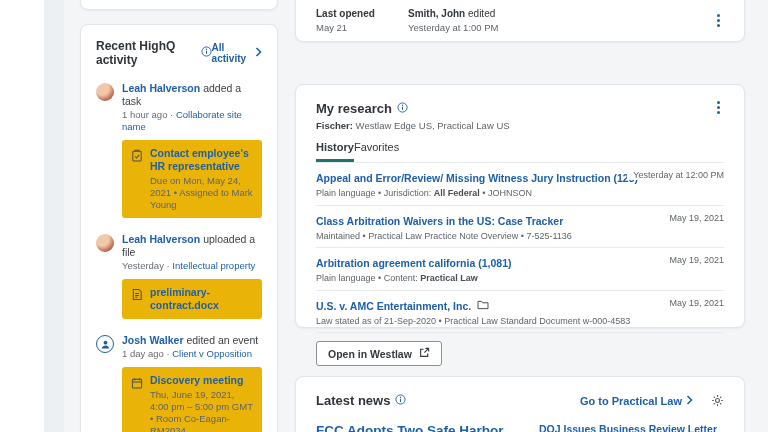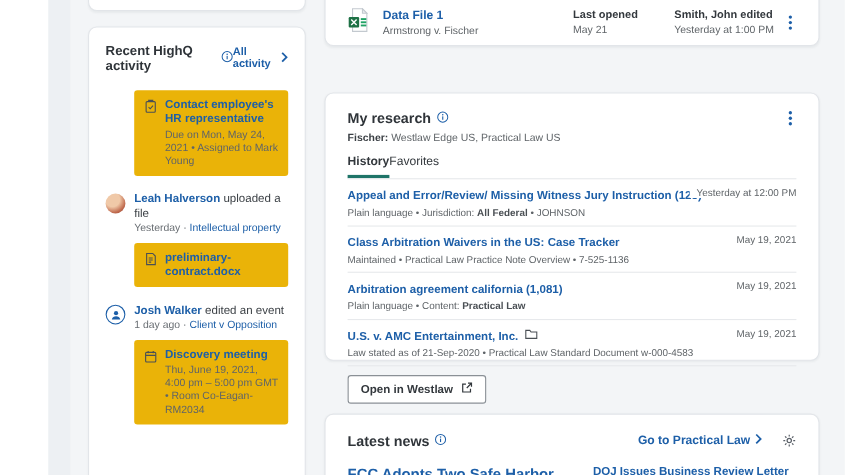--- a/index.html
+++ b/index.html
@@ -41,21 +41,21 @@
 
   
   .file-row{position:absolute;left:0;right:0;bottom:0;height:41px;border-top:1px solid #e7e9ec;
             display:flex;align-items:center;padding:0 20px;}
   .fb-name{display:flex;gap:12px;align-items:center;width:205px;}
   .f-title{font-size:11px;font-weight:bold;color:#1d5fa8;line-height:13px;cursor:pointer;}
   .f-sub{font-size:9.5px;color:#5f6468;line-height:11px;margin-top:2px;}
   .fb-open{width:92px;}
   .fb-edit{flex:1;}
   .f-lab{font-size:10px;font-weight:bold;color:#33383d;line-height:12px;}
-  .f-lab .reg{font-weight:bold;}
+  .f-lab .reg{font-weight:normal;}
   .f-val{font-size:9.5px;color:#5f6468;line-height:11px;margin-top:2px;}
 
   
   .res-source{font-size:9.5px;color:#5f6468;margin-top:3px;line-height:11px;}
   .res-source b{color:#3a3f44;}
   .tabs{display:flex;margin-top:10px;}
   .tab{font-size:11px;color:#33383d;padding-bottom:5px;line-height:13px;cursor:pointer;border-bottom:3px solid transparent;}
   .tab.active{font-weight:bold;border-bottom-color:#1e7468;}
   .r-row{position:relative;border-top:1px solid #e7e9ec;padding:5px 0 6px;}
   .r-title{font-size:10.5px;font-weight:bold;color:#1d5fa8;line-height:13px;white-space:nowrap;
@@ -96,20 +96,27 @@
       </span>
       <span class="lnk">
         <span>All activity</span>
         <span class="icon-slot"><svg width="7" height="10" viewBox="0 0 7 10" fill="none" stroke="#1d5fa8" stroke-width="1.6">
               <path d="M1.5 1l4 4-4 4"></path>
             </svg></span>
       </span>
     </div>
     <div id="activity-list">
     <div class="act-item">
+      <div class="act-head">
+        <span class="avatar av-leah"></span>
+        <div>
+          <div class="a-l1"><span class="a-name">Leah Halverson</span> <span class="a-action">added a task</span></div>
+          <div class="a-l2"><span class="a-time">1 hour ago</span> <span class="a-dot">·</span> <span class="a-context">Collaborate site name</span></div>
+        </div>
+      </div>
       <div class="act-card">
         <span class="c-icon"><svg width="12" height="13" viewBox="0 0 13 14" fill="none" stroke="#4a4f54" stroke-width="1.1">
                 <rect x="2" y="2.5" width="9" height="10.5" rx="1"></rect>
                 <path d="M4.5 2.5V1.3h4v1.2"></path>
                 <path d="M4.4 8l1.6 1.6 2.8-3.2"></path>
               </svg></span>
         <div>
           <div class="c-title">Contact employee's HR representative</div>
           <div class="c-meta">Due on Mon, May 24, 2021 • Assigned to Mark Young</div>
         </div>
@@ -159,35 +166,20 @@
           <div class="c-meta">Thu, June 19, 2021, 4:00 pm – 5:00 pm GMT • Room Co-Eagan-RM2034</div>
         </div>
       </div>
     </div>
 
   </div>
   </section>
 
   <section class="card file-card">
     <div class="file-row">
-      <div class="fb-name">
-        <span class="icon-slot"><svg width="20" height="23" viewBox="0 0 20 23">
-              <path d="M4.5 1h9l4 4v16.5h-13z" fill="#fff" stroke="#c3c9cf"></path>
-              <path d="M13.5 1l4 4h-4z" fill="#e8ebee" stroke="#c3c9cf"></path>
-              <rect x="1" y="8.5" width="9.5" height="9.5" rx="1" fill="#1e7145"></rect>
-              <path d="M3.3 10.8l4.9 4.9M8.2 10.8l-4.9 4.9" stroke="#fff" stroke-width="1.3"></path>
-              <rect x="12" y="9.5" width="5" height="1.7" fill="#21a366"></rect>
-              <rect x="12" y="12.4" width="5" height="1.7" fill="#21a366"></rect>
-              <rect x="12" y="15.3" width="5" height="1.7" fill="#21a366"></rect>
-            </svg></span>
-        <div>
-          <div class="f-title">Data File 1</div>
-          <div class="f-sub">Armstrong v. Fischer</div>
-        </div>
-      </div>
       <div class="fb-open">
         <div class="f-lab">Last opened</div>
         <div class="f-val">May 21</div>
       </div>
       <div class="fb-edit">
         <div class="f-lab"><span>Smith, John</span><span class="reg"> edited</span></div>
         <div class="f-val">Yesterday at 1:00 PM</div>
       </div>
       <span class="kebab">
           <span></span>

